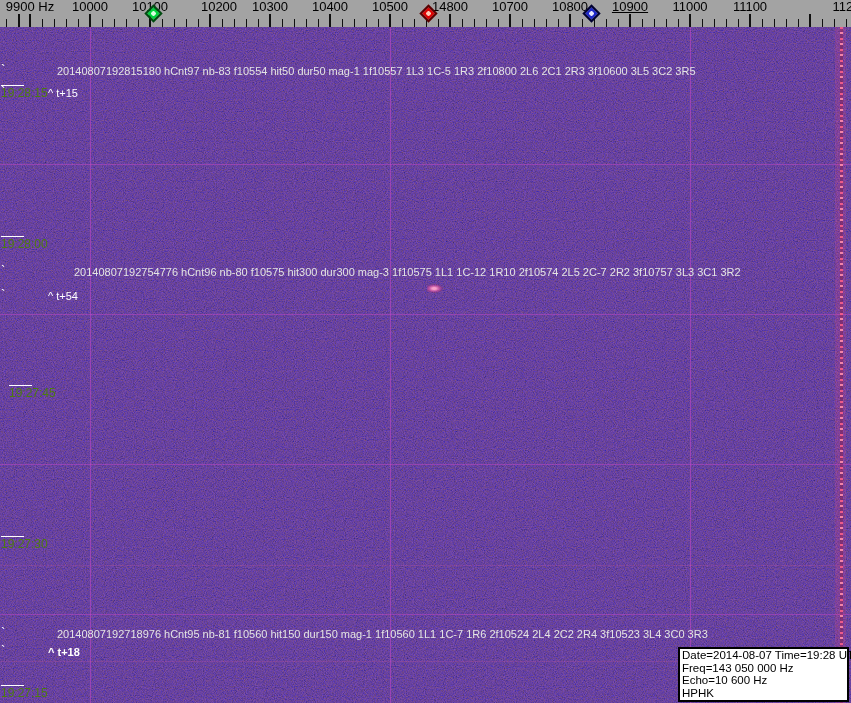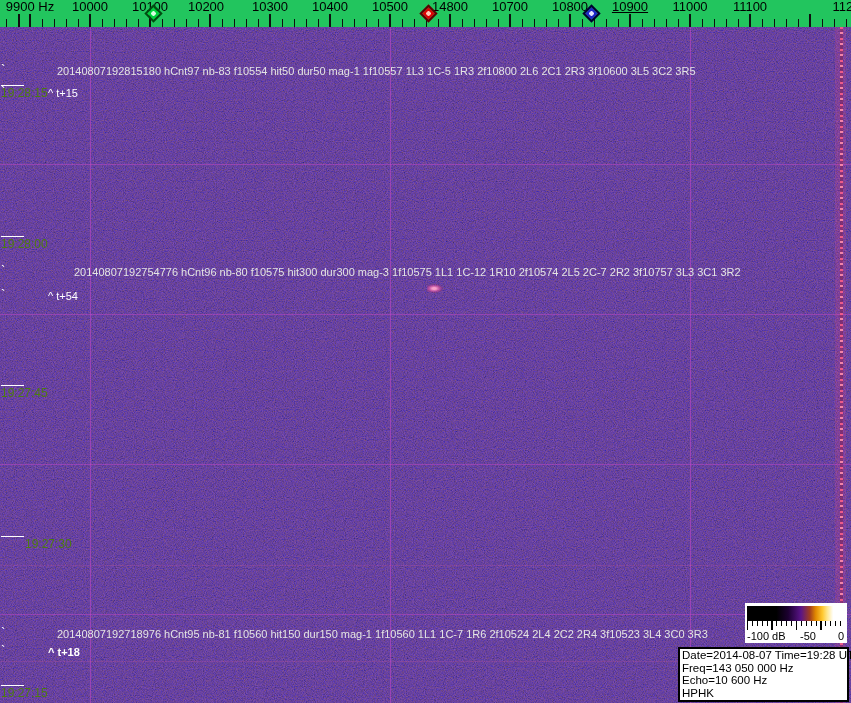--- a/index.html
+++ b/index.html
@@ -1,21 +1,21 @@
 <!DOCTYPE html>
 <html><head>
 <meta charset="utf-8">
 <style>
   html,body{margin:0;padding:0;}
   body{width:851px;height:703px;overflow:hidden;background:#fff;
        font-family:"Liberation Sans",sans-serif;}
   .screen{position:relative;width:851px;height:703px;overflow:hidden;}
 
   
-  .ruler{position:absolute;left:0;top:0;width:851px;height:27px;background:#22c55e;}
+  .ruler{position:absolute;left:0;top:0;width:851px;height:27px;background:#a3a3a3;}
   .ruler-label{position:absolute;top:0;transform:translateX(-50%);
        font-size:13px;line-height:14px;color:#000;white-space:nowrap;}
   .ticks-minor{position:absolute;left:0;right:0;bottom:0;height:8px;
        background:repeating-linear-gradient(90deg,#101010 0 1px,transparent 1px 12px);
        background-position:6px 0;}
   .ticks-major{position:absolute;left:0;right:0;bottom:0;height:13px;
        background:repeating-linear-gradient(90deg,#101010 0 2px,transparent 2px 60px);
        background-position:29px 0;}
   .marker{position:absolute;box-sizing:border-box;width:13px;height:13px;
        border:2px solid;transform:rotate(45deg);z-index:5;}
@@ -75,21 +75,21 @@
 
 <div class="screen">
 
   <div class="ruler">
     <div class="ticks-minor"></div>
     <div class="ticks-major"></div>
     <div id="ruler-labels">
         <div class="ruler-label" style="left: 30px;">9900 Hz</div>
         <div class="ruler-label" style="left: 90px;">10000</div>
         <div class="ruler-label" style="left: 150px;">10100</div>
-        <div class="ruler-label" style="left: 206px; text-align: right;">10200</div>
+        <div class="ruler-label" style="left: 219px; text-align: right;">10200</div>
         <div class="ruler-label" style="left: 270px;">10300</div>
         <div class="ruler-label" style="left: 330px;">10400</div>
         <div class="ruler-label" style="left: 390px;">10500</div>
         <div class="ruler-label" style="left: 450px;">14800</div>
         <div class="ruler-label" style="left: 510px;">10700</div>
         <div class="ruler-label" style="left: 570px;">10800</div>
         <div class="ruler-label" style="left: 630px; text-decoration: underline;">10900</div>
         <div class="ruler-label" style="left: 690px;">11000</div>
         <div class="ruler-label" style="left: 750px;">11100</div>
         <div class="ruler-label" style="left: 850px; text-align: right;">11200</div>
@@ -135,34 +135,25 @@
         <div class="ann" style="top: 239px; padding-left: 17px;">20140807192754776 hCnt96 nb-80 f10575 hit300 dur300 mag-3 1f10575 1L1 1C-12 1R10 2f10574 2L5 2C-7 2R2 3f10757 3L3 3C1 3R2</div>
         <div class="toff" style="top: 263px;">^ t+54</div>
         <div class="btick" style="top: 599px;">`</div>
         <div class="btick" style="top: 617px;">`</div>
         <div class="ann" style="top: 601px;">20140807192718976 hCnt95 nb-81 f10560 hit150 dur150 mag-1 1f10560 1L1 1C-7 1R6 2f10524 2L4 2C2 2R4 3f10523 3L4 3C0 3R3</div>
         <div class="toff" style="top: 619px; font-weight: bold;">^ t+18</div>
       </div>
     <div id="time-labels">
         <div class="time-label" style="top: 58px;">19:28:15</div>
         <div class="time-label" style="top: 209px;">19:28:00</div>
-        <div class="time-label" style="top: 358px;">19:27:45</div>
-        <div class="time-label" style="top: 509px; padding-left: 24px;">19:27:30</div>
+        <div class="time-label" style="top: 358px; margin-left: 8px;">19:27:45</div>
+        <div class="time-label" style="top: 509px;">19:27:30</div>
         <div class="time-label" style="top: 658px;">19:27:15</div>
       </div>
 
-    <div class="colorbar">
-      <div class="cb-grad"></div>
-      <div class="cb-ticks"></div>
-      <div class="cb-labels">
-        <span class="cb-l">-100 dB</span>
-        <span class="cb-m">-50</span>
-        <span class="cb-r">0</span>
-      </div>
-    </div>
 
     <div class="infobox">
       <div>Date=2014-08-07 Time=19:28 UTC</div>
       <div>Freq=143 050 000 Hz</div>
       <div>Echo=10 600 Hz</div>
       <div>HPHK</div>
     </div>
   </div>
 </div>
 

